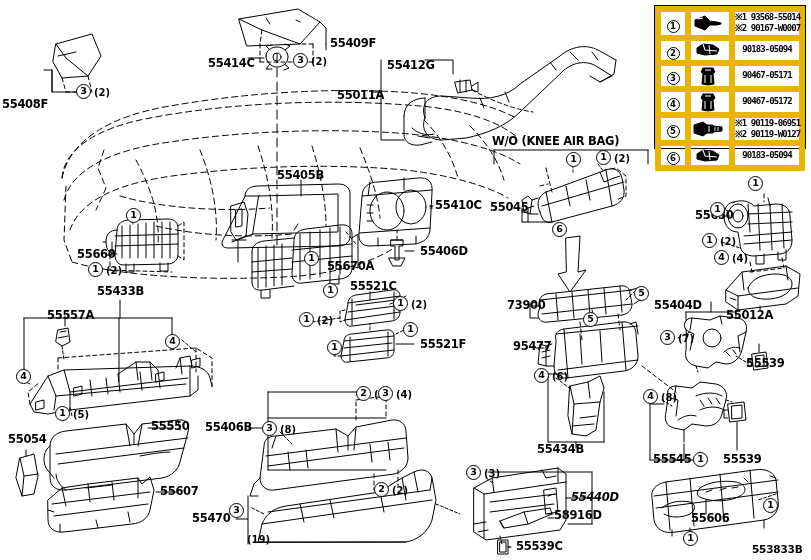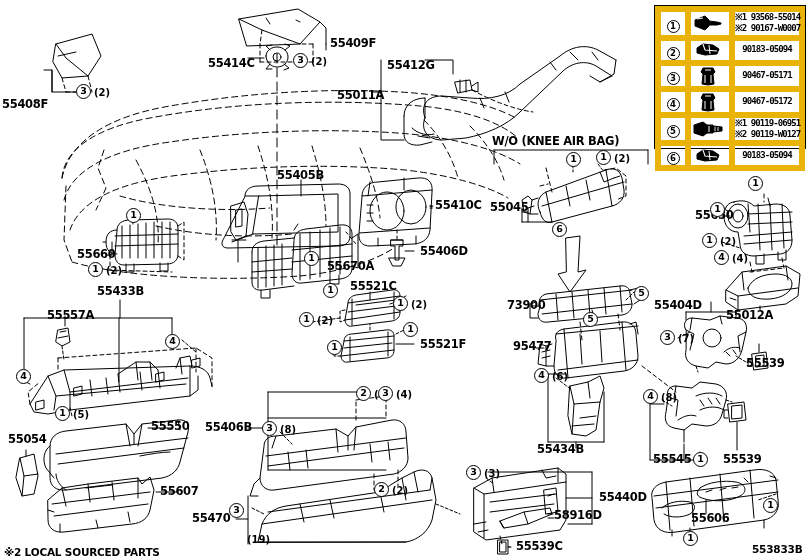--- a/index.html
+++ b/index.html
@@ -839,35 +839,34 @@
   <div class="lbl" style="left:47px;  top:310px;">55557A</div>
   <div class="lbl" style="left:151px; top:421px;text-align:center;">55550</div>
   <div class="lbl" style="left:8px;   top:434px;text-align:center;">55054</div>
   <div class="lbl" style="left:160px; top:486px;">55607</div>
   <div class="lbl" style="left:205px; top:422px;">55406B</div>
   <div class="lbl" style="left:192px; top:513px;">55470</div>
   <div class="lbl" style="left:490px; top:202px;">55045</div>
   <div class="lbl" style="left:507px; top:300px;">73900</div>
   <div class="lbl" style="left:513px; top:341px;">95477</div>
   <div class="lbl" style="left:537px; top:444px;">55434B</div>
-  <div class="lbl" style="left:599px; top:492px;">55440D</div>
+  <div class="lbl" style="left:571px; top:492px;font-style:italic;">55440D</div>
   <div class="lbl" style="left:554px; top:510px;">58916D</div>
   <div class="lbl" style="left:516px; top:541px;">55539C</div>
   <div class="lbl" style="left:695px; top:210px;">55650</div>
   <div class="lbl" style="left:726px; top:310px;">55012A</div>
   <div class="lbl" style="left:654px; top:300px;">55404D</div>
   <div class="lbl" style="left:746px; top:358px;">55539</div>
   <div class="lbl" style="left:653px; top:454px;">55545</div>
   <div class="lbl" style="left:723px; top:454px;">55539</div>
   <div class="lbl" style="left:691px; top:513px;">55606</div>
 
   <div class="lbl" style="left:492px; top:136px;">W/O (KNEE AIR BAG)</div>
 
 
-  <div class="note" style="left:4px; top:546px;">※2  LOCAL SOURCED PARTS</div>
 
   <div class="diagid" style="left:752px; top:543px;">553833B</div>
 
   <div class="cnum" style="left:76px;  top:84px;">3</div>
   <div class="qty" style="left:94px;  top:88px;">(2)</div>
 
   <div class="cnum" style="left:293px; top:53px;">3</div>
   <div class="qty" style="left:311px; top:57px;">(2)</div>
 
   <div class="cnum" style="left:126px; top:208px;">1</div>

